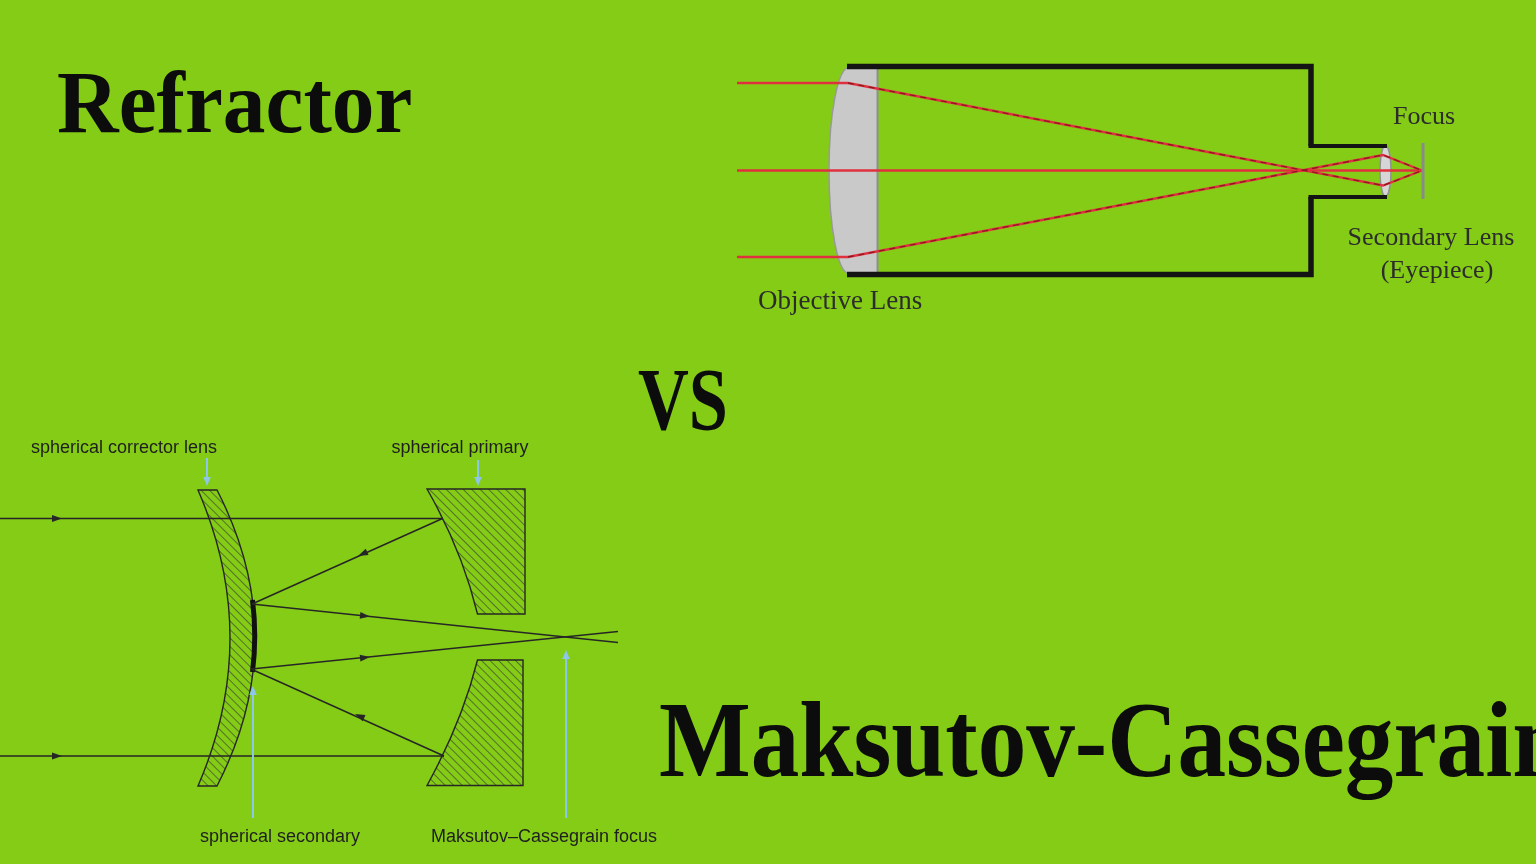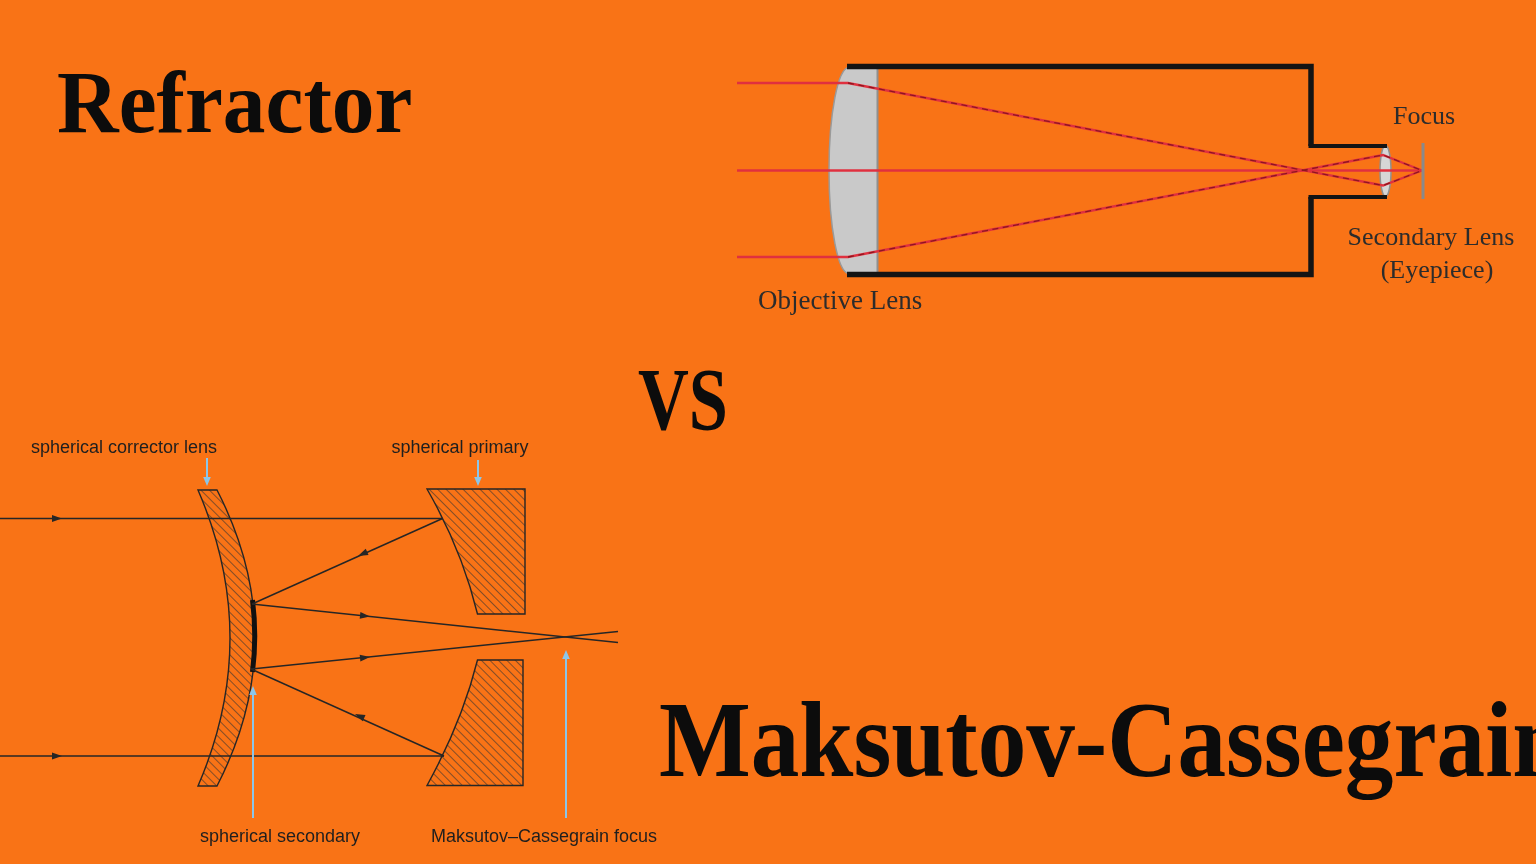--- a/index.html
+++ b/index.html
@@ -1,16 +1,16 @@
 <!DOCTYPE html>
 <html><head>
 <meta charset="utf-8">
 <style>
   html,body{margin:0;padding:0;background:#ffffff;}
-  .page{position:relative;width:1536px;height:864px;background:#f97316;overflow:hidden;
+  .page{position:relative;width:1536px;height:864px;background:#84cc16;overflow:hidden;
         font-family:"Liberation Sans", sans-serif;}
   .heading{position:absolute;font-family:"Liberation Serif","DejaVu Serif",serif;
            font-weight:bold;color:#0c0c0c;line-height:1;white-space:nowrap;
            transform-origin:left top;}
   .h-refractor{left:57px;top:59px;font-size:88px;transform:scaleX(0.97);}
   .h-vs{left:638px;top:356px;font-size:88px;transform:scaleX(0.80);}
   .h-maksutov{left:659px;top:686px;font-size:108px;transform:scaleX(0.90);}
   svg{position:absolute;}
   .svg-refractor{left:710px;top:40px;}
   .svg-maksutov{left:0px;top:425px;}

